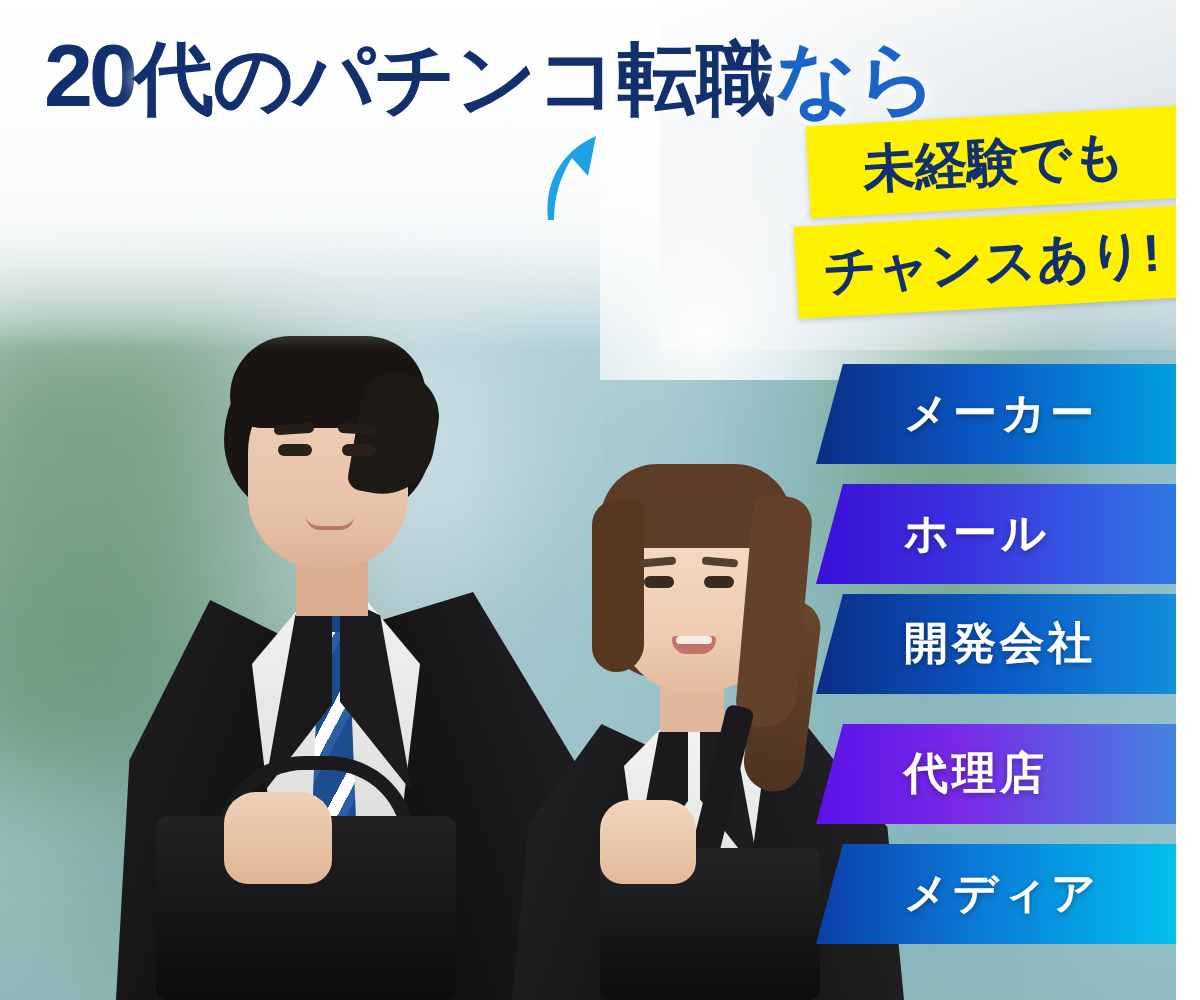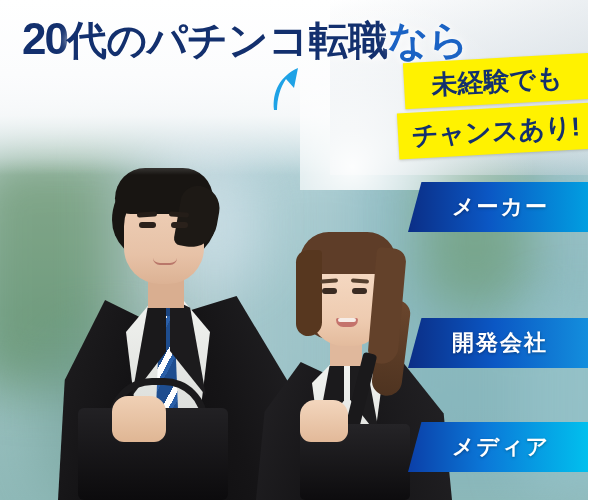--- a/index.html
+++ b/index.html
@@ -182,21 +182,21 @@
     clip-path:polygon(7% 0, 100% 0, 100% 100%, 0% 100%);
     box-shadow:0 2px 5px rgba(0,0,0,.22);
   }
   .bar span{
     color:#ffffff;font-weight:700;font-size:22px;letter-spacing:2px;
     margin-left:44px;white-space:nowrap;
     text-shadow:0 1px 3px rgba(0,0,0,.35);
   }
   .bar-0{top:4px;  background:linear-gradient(90deg,#0b2e86 0%,#0b57c4 42%,#00a7e4 100%);}
   .bar-1{top:64px; background:linear-gradient(90deg,#3a0fd8 0%,#3b35e0 40%,#2f7fe6 100%);}
-  .bar-2{top:140px;background:linear-gradient(90deg,#0b2e86 0%,#0b57c4 45%,#1495e0 100%);}
+  .bar-2{top:119px;background:linear-gradient(90deg,#0b2e86 0%,#0b57c4 45%,#1495e0 100%);}
   .bar-3{top:184px;background:linear-gradient(90deg,#5a12e8 0%,#7a2ae8 38%,#3e8fe0 100%);}
   .bar-4{top:244px;background:linear-gradient(90deg,#0b3fa8 0%,#0b78d8 40%,#00c8f0 100%);}
 
   
   .caption{
     position:absolute;left:0;bottom:0;width:600px;height:42px;
     background:linear-gradient(90deg,rgba(0,0,0,0) 0%,rgba(0,0,0,.55) 7%,rgba(0,0,0,.62) 45%,rgba(0,0,0,.5) 72%,rgba(0,0,0,0) 100%);
     display:flex;align-items:center;
   }
   .caption span{
@@ -287,22 +287,28 @@
     </div>
     <div class="badge-row badge-r2">
       <span>チャンスあり!</span>
     </div>
   </div>
 
   <div class="bars">
     <div class="bar bar-0">
       <span>メーカー</span>
     </div>
+    <div class="bar bar-1">
+      <span>ホール</span>
+    </div>
     <div class="bar bar-2">
       <span>開発会社</span>
     </div>
+    <div class="bar bar-3">
+      <span>代理店</span>
+    </div>
     <div class="bar bar-4">
       <span>メディア</span>
     </div>
   </div>
 
 
 </div>
 
 </body></html>

